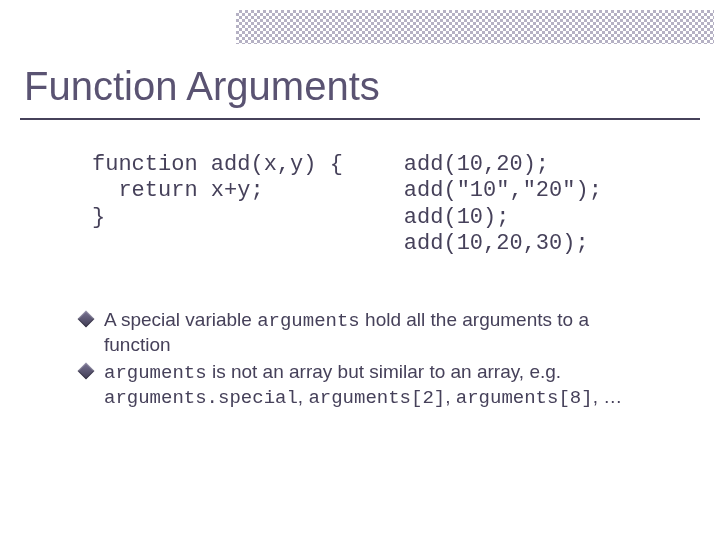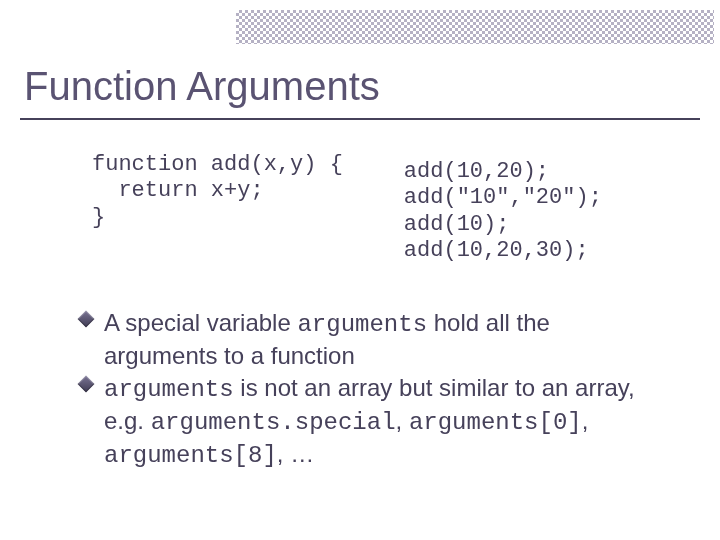--- a/index.html
+++ b/index.html
@@ -56,27 +56,27 @@
     right: 40px;
     display: flex;
     gap: 61px;
     font-family: "Courier New", Courier, monospace;
     font-size: 22px;
     color: #46415a;
     line-height: 1.2;
     white-space: pre;
   }
   .code-left { flex: 0 0 auto; }
-  .code-right { flex: 0 0 auto; margin-top: 7px; }
+  .code-right { flex: 0 0 auto; }
   .bullets {
     position: absolute;
     top: 308px;
     left: 80px;
     right: 60px;
-    font-size: 24px;
+    font-size: 19px;
     color: #46415a;
     line-height: 1.28;
   }
   .bullet {
     position: relative;
     padding-left: 24px;
     margin-bottom: 2px;
   }
   .bullet .marker {
     position: absolute;
@@ -112,17 +112,17 @@
 add(10,20,30);</div>
   </div>
 
   <div class="bullets">
     <div class="bullet">
       <span class="marker"></span>
       <span>A special variable </span><span class="mono">arguments</span><span> hold all the arguments to a function</span>
     </div>
     <div class="bullet">
       <span class="marker"></span>
-      <span class="mono">arguments</span><span> is not an array but similar to an array, e.g. </span><span class="mono">arguments.special</span><span>, </span><span class="mono">arguments[0]</span><span>, </span><span class="mono">arguments[8]</span><span>, …</span>
+      <span class="mono">arguments</span><span> is not an array but similar to an array, e.g. </span><span class="mono">arguments.special</span><span>, </span><span class="mono">arguments[2]</span><span>, </span><span class="mono">arguments[8]</span><span>, …</span>
     </div>
   </div>
 
 </div>
 
 </body></html>

